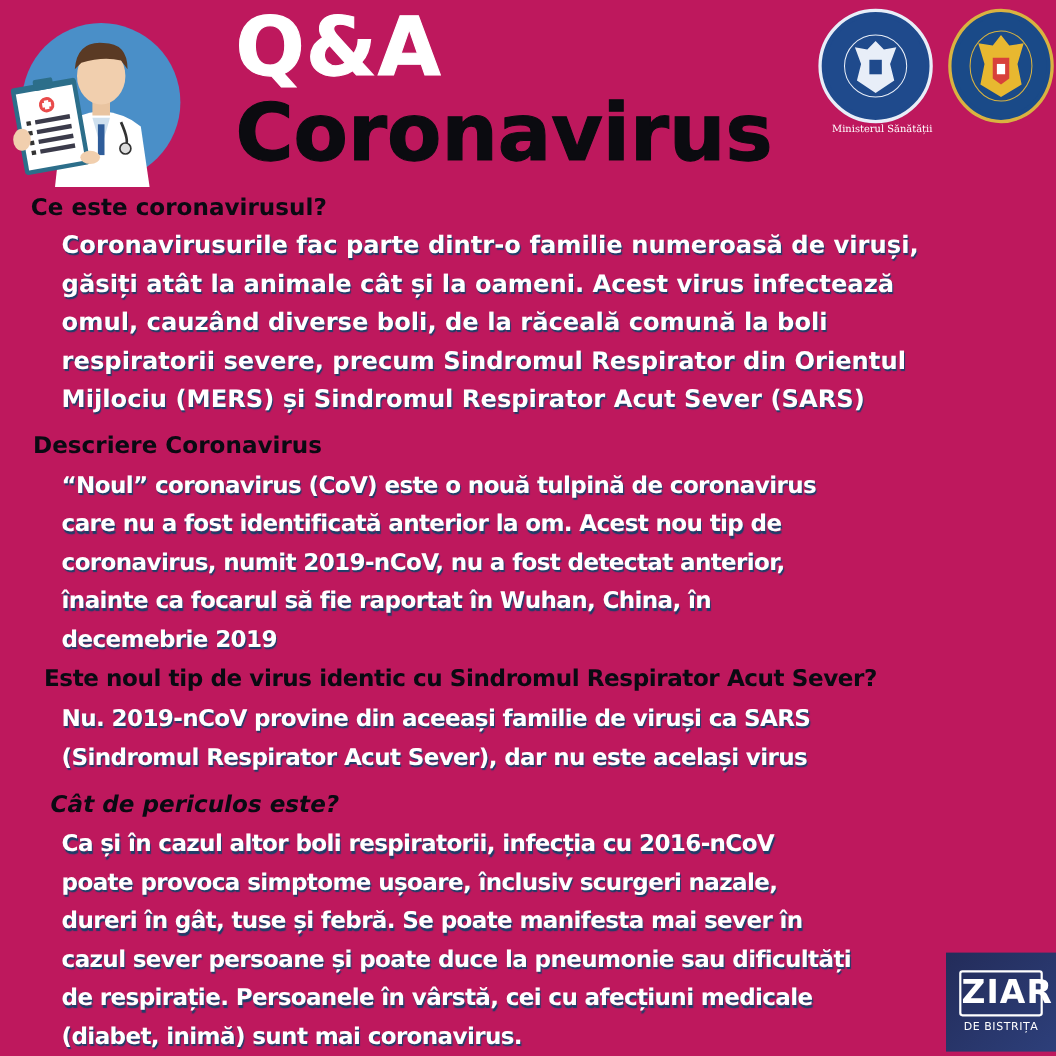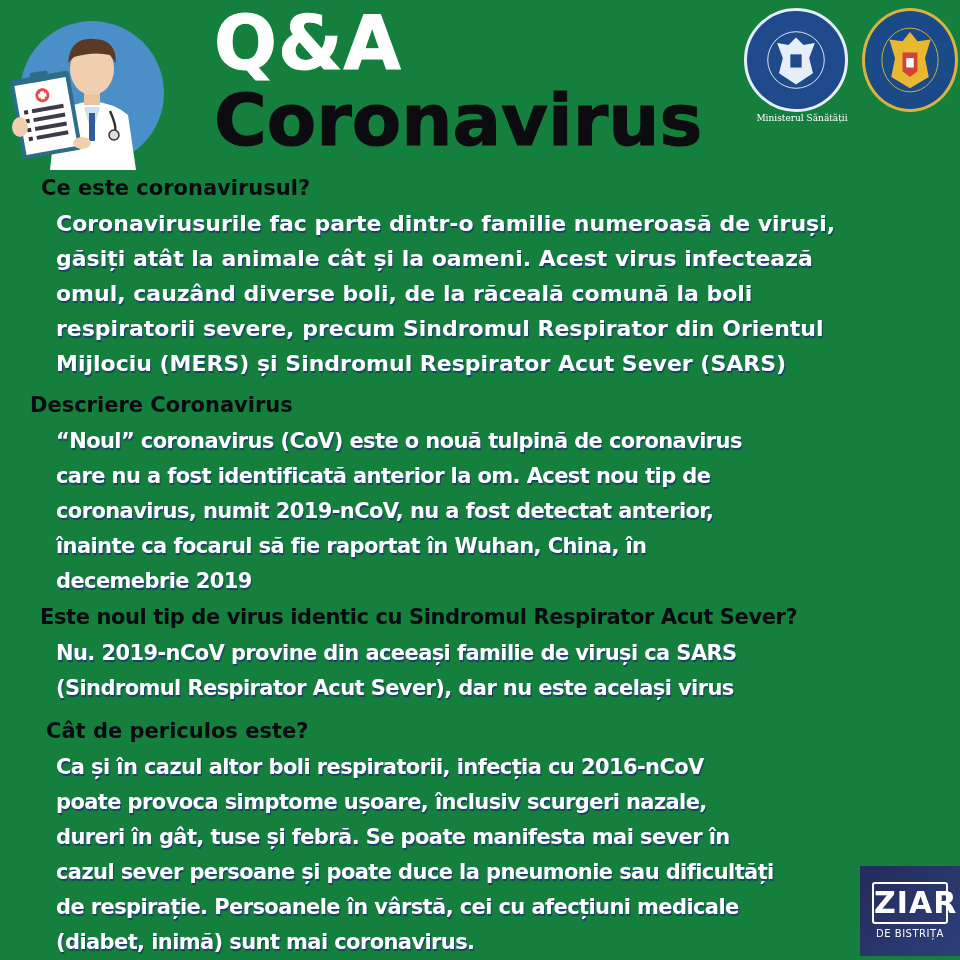--- a/index.html
+++ b/index.html
@@ -1,18 +1,18 @@
 <!DOCTYPE html>
 <html><head>
 <meta charset="utf-8">
 <style>
   * { margin:0; padding:0; box-sizing:border-box; }
   html, body { width:960px; height:960px; overflow:hidden; }
   body { background:#3a9ff0; font-family:"DejaVu Sans", sans-serif; position:relative; }
-  .poster { position:absolute; inset:0; background:#15803d; }
+  .poster { position:absolute; inset:0; background:#be185d; }
 
   
   .doctor { position:absolute; left:10px; top:15px; width:155px; height:155px; }
   .title-qa { position:absolute; left:214px; top:6px; font-family:"DejaVu Sans", sans-serif; font-weight:bold; font-size:74px; color:#fff; letter-spacing:1px; line-height:1; -webkit-text-stroke:1px #fff; }
   .title-main { position:absolute; left:214px; top:84px; font-family:"DejaVu Sans", sans-serif; font-weight:bold; font-size:72px; color:#0b0b10; letter-spacing:0px; line-height:1; -webkit-text-stroke:1px #0b0b10; }
   .seal { position:absolute; border-radius:50%; }
   .seal-gov { left:744px; top:8px; width:104px; height:104px; background:#1f4a8c; border:3px solid #e8eef8; }
   .seal-dsu { left:862px; top:8px; width:96px; height:104px; background:#1a4a88; border:3px solid #d9b340; border-radius:50%; }
   .seal-caption { position:absolute; left:752px; top:113px; width:100px; text-align:center; font-family:"DejaVu Serif", serif; font-size:9px; color:#fff; }
 
@@ -79,21 +79,21 @@
   <div class="seal-caption">Ministerul Sănătății</div>
 
   <svg class="seal seal-dsu" viewBox="0 0 96 104">
     <ellipse cx="48" cy="52" rx="44" ry="48" fill="#1a4a88"></ellipse>
     <ellipse cx="48" cy="52" rx="30" ry="34" fill="none" stroke="#d9b340" stroke-width="1"></ellipse>
     <path d="M48 22 L56 32 L70 30 L64 50 L68 70 L48 82 L28 70 L32 50 L26 30 L40 32 Z" fill="#e8b830"></path>
     <path d="M40 44 L56 44 L56 64 L48 70 L40 64 Z" fill="#d8413a"></path>
     <rect x="44" y="50" width="8" height="10" fill="#fff"></rect>
   </svg>
 
-  <div class="q" style="left:28px; top:175px;margin-left:13px;">Ce este coronavirusul?</div>
+  <div class="q" style="left:28px; top:175px;">Ce este coronavirusul?</div>
   <div class="a" style="left:56px; top:206px;">
     <span>Coronavirusurile fac parte dintr-o familie numeroasă de viruși,</span>
     <span>găsiți atât la animale cât și la oameni. Acest virus infectează</span>
     <span>omul, cauzând diverse boli, de la răceală comună la boli</span>
     <span>respiratorii severe, precum Sindromul Respirator din Orientul</span>
     <span>Mijlociu (MERS) și Sindromul Respirator Acut Sever (SARS)</span>
   </div>
 
   <div class="q" style="left:30px; top:392px;">Descriere Coronavirus</div>
   <div class="a cond" style="left:56px; top:424px;">
@@ -103,21 +103,21 @@
     <span>înainte ca focarul să fie raportat în Wuhan, China, în</span>
     <span>decemebrie 2019</span>
   </div>
 
   <div class="q" style="left:40px; top:604px; letter-spacing:-0.4px;">Este noul tip de virus identic cu Sindromul Respirator Acut Sever?</div>
   <div class="a cond" style="left:56px; top:636px;">
     <span>Nu. 2019-nCoV provine din aceeași familie de viruși ca SARS</span>
     <span>(Sindromul Respirator Acut Sever), dar nu este același virus</span>
   </div>
 
-  <div class="q" style="left:46px; top:718px;">Cât de periculos este?</div>
+  <div class="q" style="left:46px; top:718px;font-style:italic;">Cât de periculos este?</div>
   <div class="a cond" style="left:56px; top:750px;">
     <span>Ca și în cazul altor boli respiratorii, infecția cu 2016-nCoV</span>
     <span>poate provoca simptome ușoare, înclusiv scurgeri nazale,</span>
     <span>dureri în gât, tuse și febră. Se poate manifesta mai sever în</span>
     <span>cazul sever persoane și poate duce la pneumonie sau dificultăți</span>
     <span>de respirație. Persoanele în vârstă, cei cu afecțiuni medicale</span>
     <span>(diabet, inimă) sunt mai coronavirus.</span>
   </div>
 
   <div class="badge">

